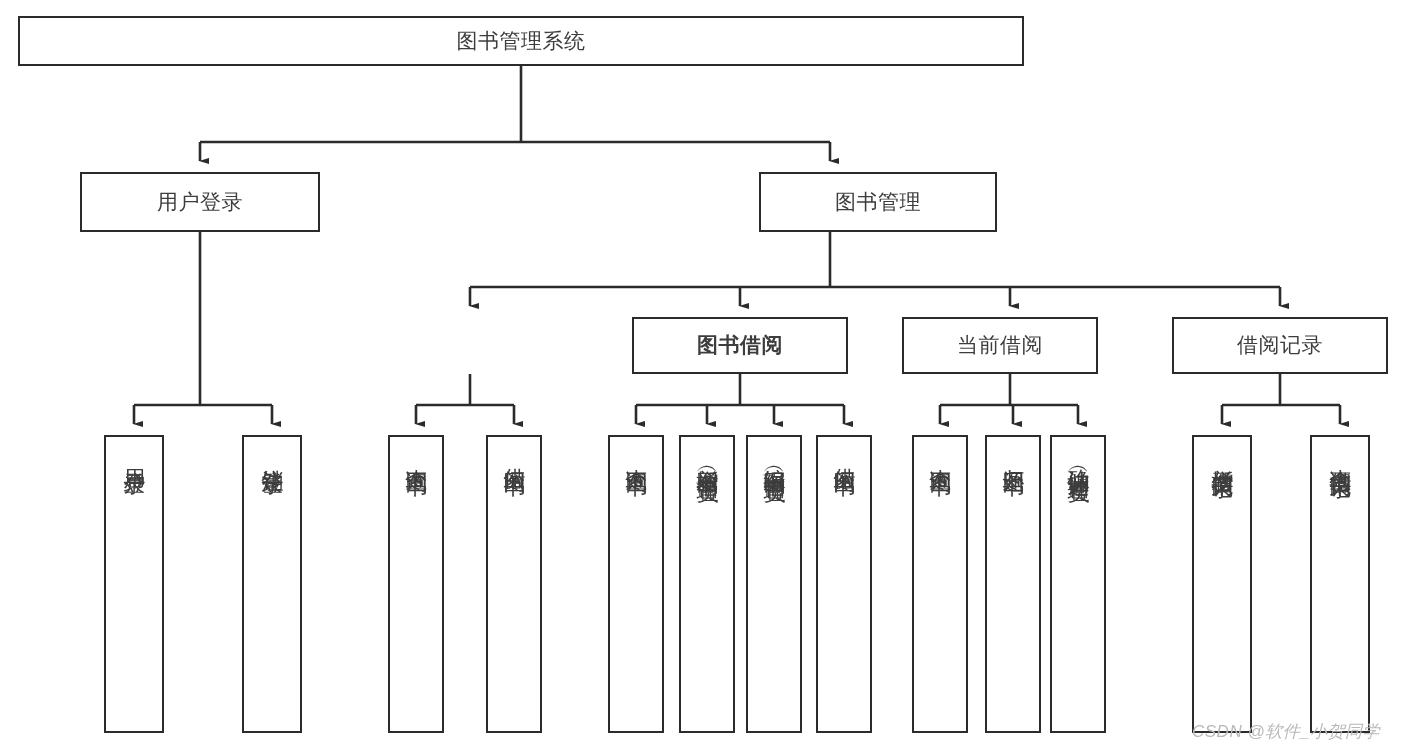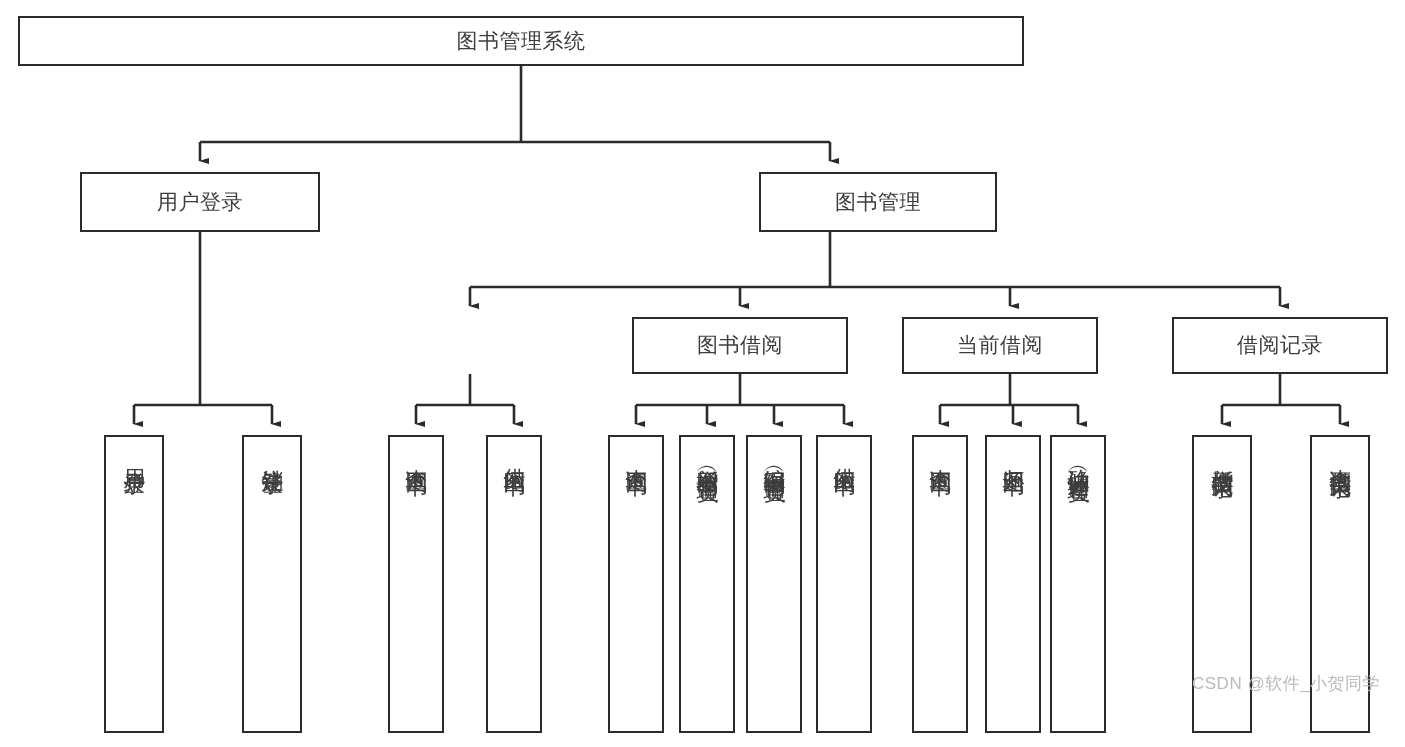--- a/index.html
+++ b/index.html
@@ -123,21 +123,21 @@
 
   <div class="node horizontal" style="left:80px; top:172px; width:240px; height:60px;">
     <span class="node-label">用户登录</span>
   </div>
 
   <div class="node horizontal" style="left:711px; top:172px; width:238px; height:60px;margin-left:48px;">
     <span class="node-label">图书管理</span>
   </div>
 
 
-  <div class="node horizontal" style="left:632px; top:317px; width:216px; height:57px;">
+  <div class="node horizontal" style="left:632px; top:317px; width:216px; height:57px;font-weight:bold;">
     <span class="node-label">图书借阅</span>
   </div>
 
   <div class="node horizontal" style="left:902px; top:317px; width:196px; height:57px;">
     <span class="node-label">当前借阅</span>
   </div>
 
   <div class="node horizontal" style="left:1172px; top:317px; width:216px; height:57px;">
     <span class="node-label">借阅记录</span>
   </div>
@@ -187,15 +187,15 @@
   </div>
 
   <div class="node vertical" style="left:1192px; top:435px; width:60px; height:298px;">
     <span class="node-label">新增借阅记录</span>
   </div>
 
   <div class="node vertical" style="left:1310px; top:435px; width:60px; height:298px;">
     <span class="node-label">查询借阅记录</span>
   </div>
 
-  <div class="watermark" style="left:1192px; top:672px;">CSDN @软件_小贺同学</div>
+  <div class="watermark" style="left:1192px; top:720px;font-style:italic;">CSDN @软件_小贺同学</div>
 
 </div>
 
 </body></html>

